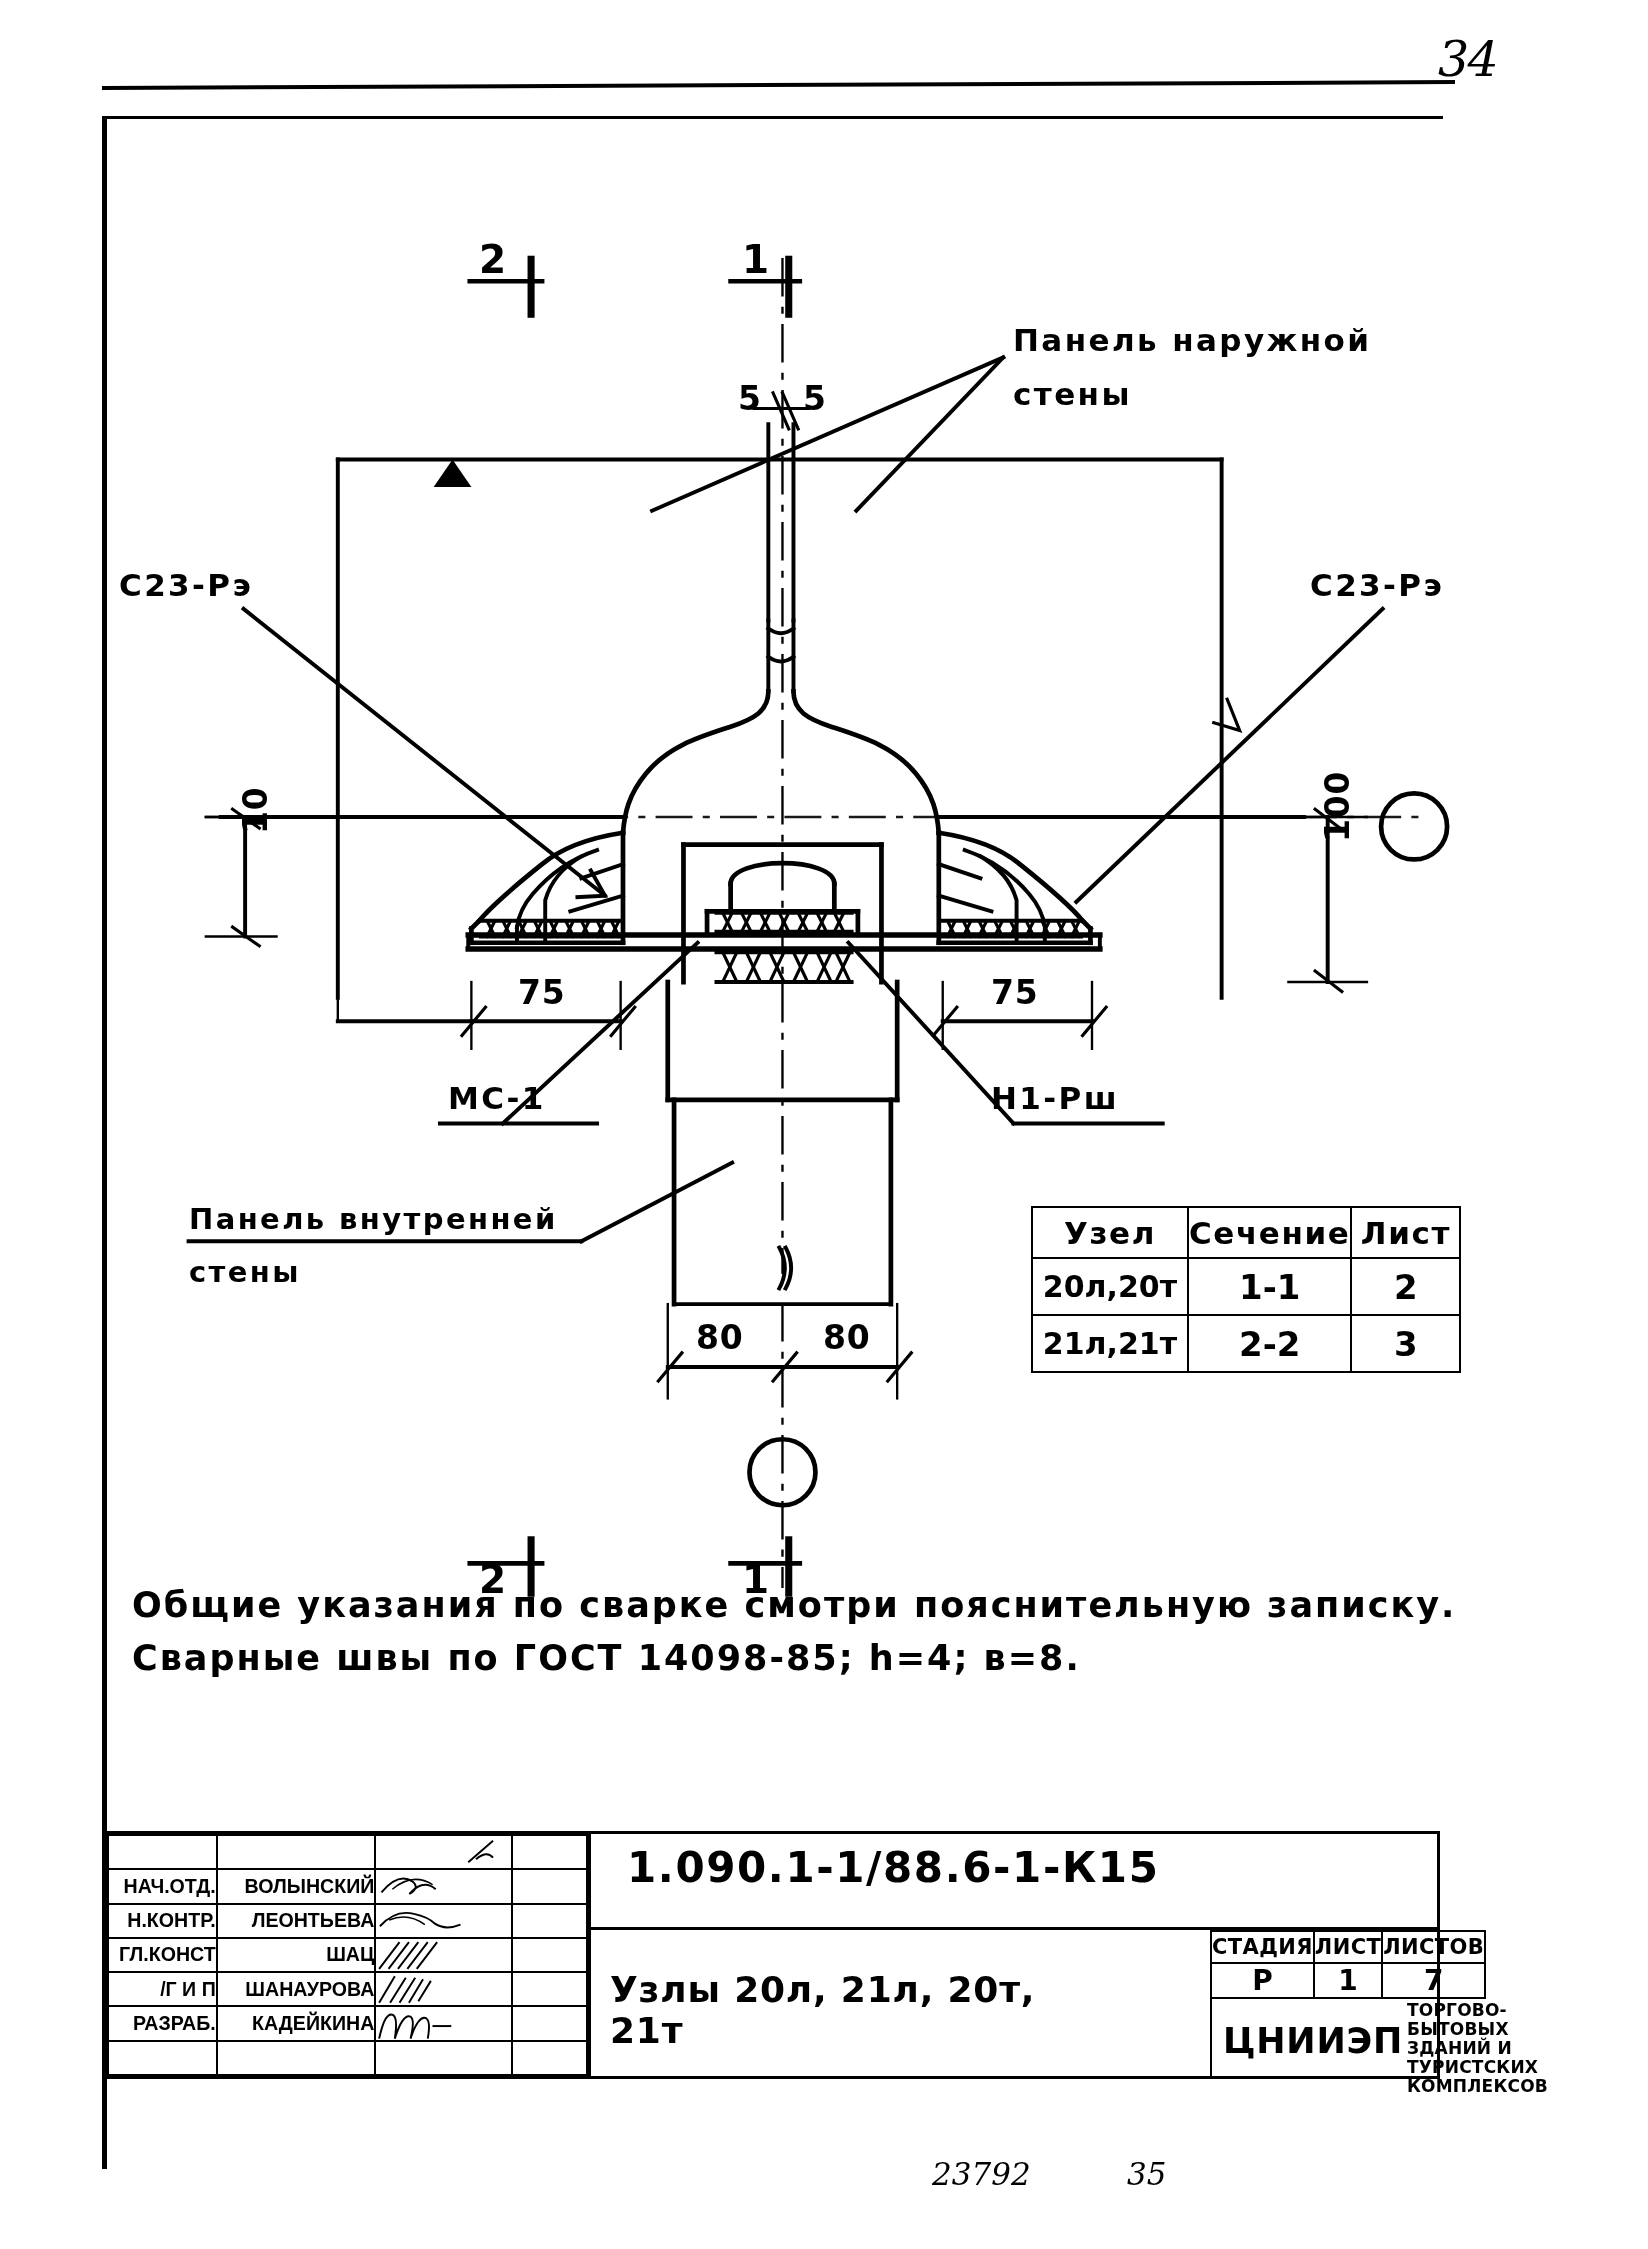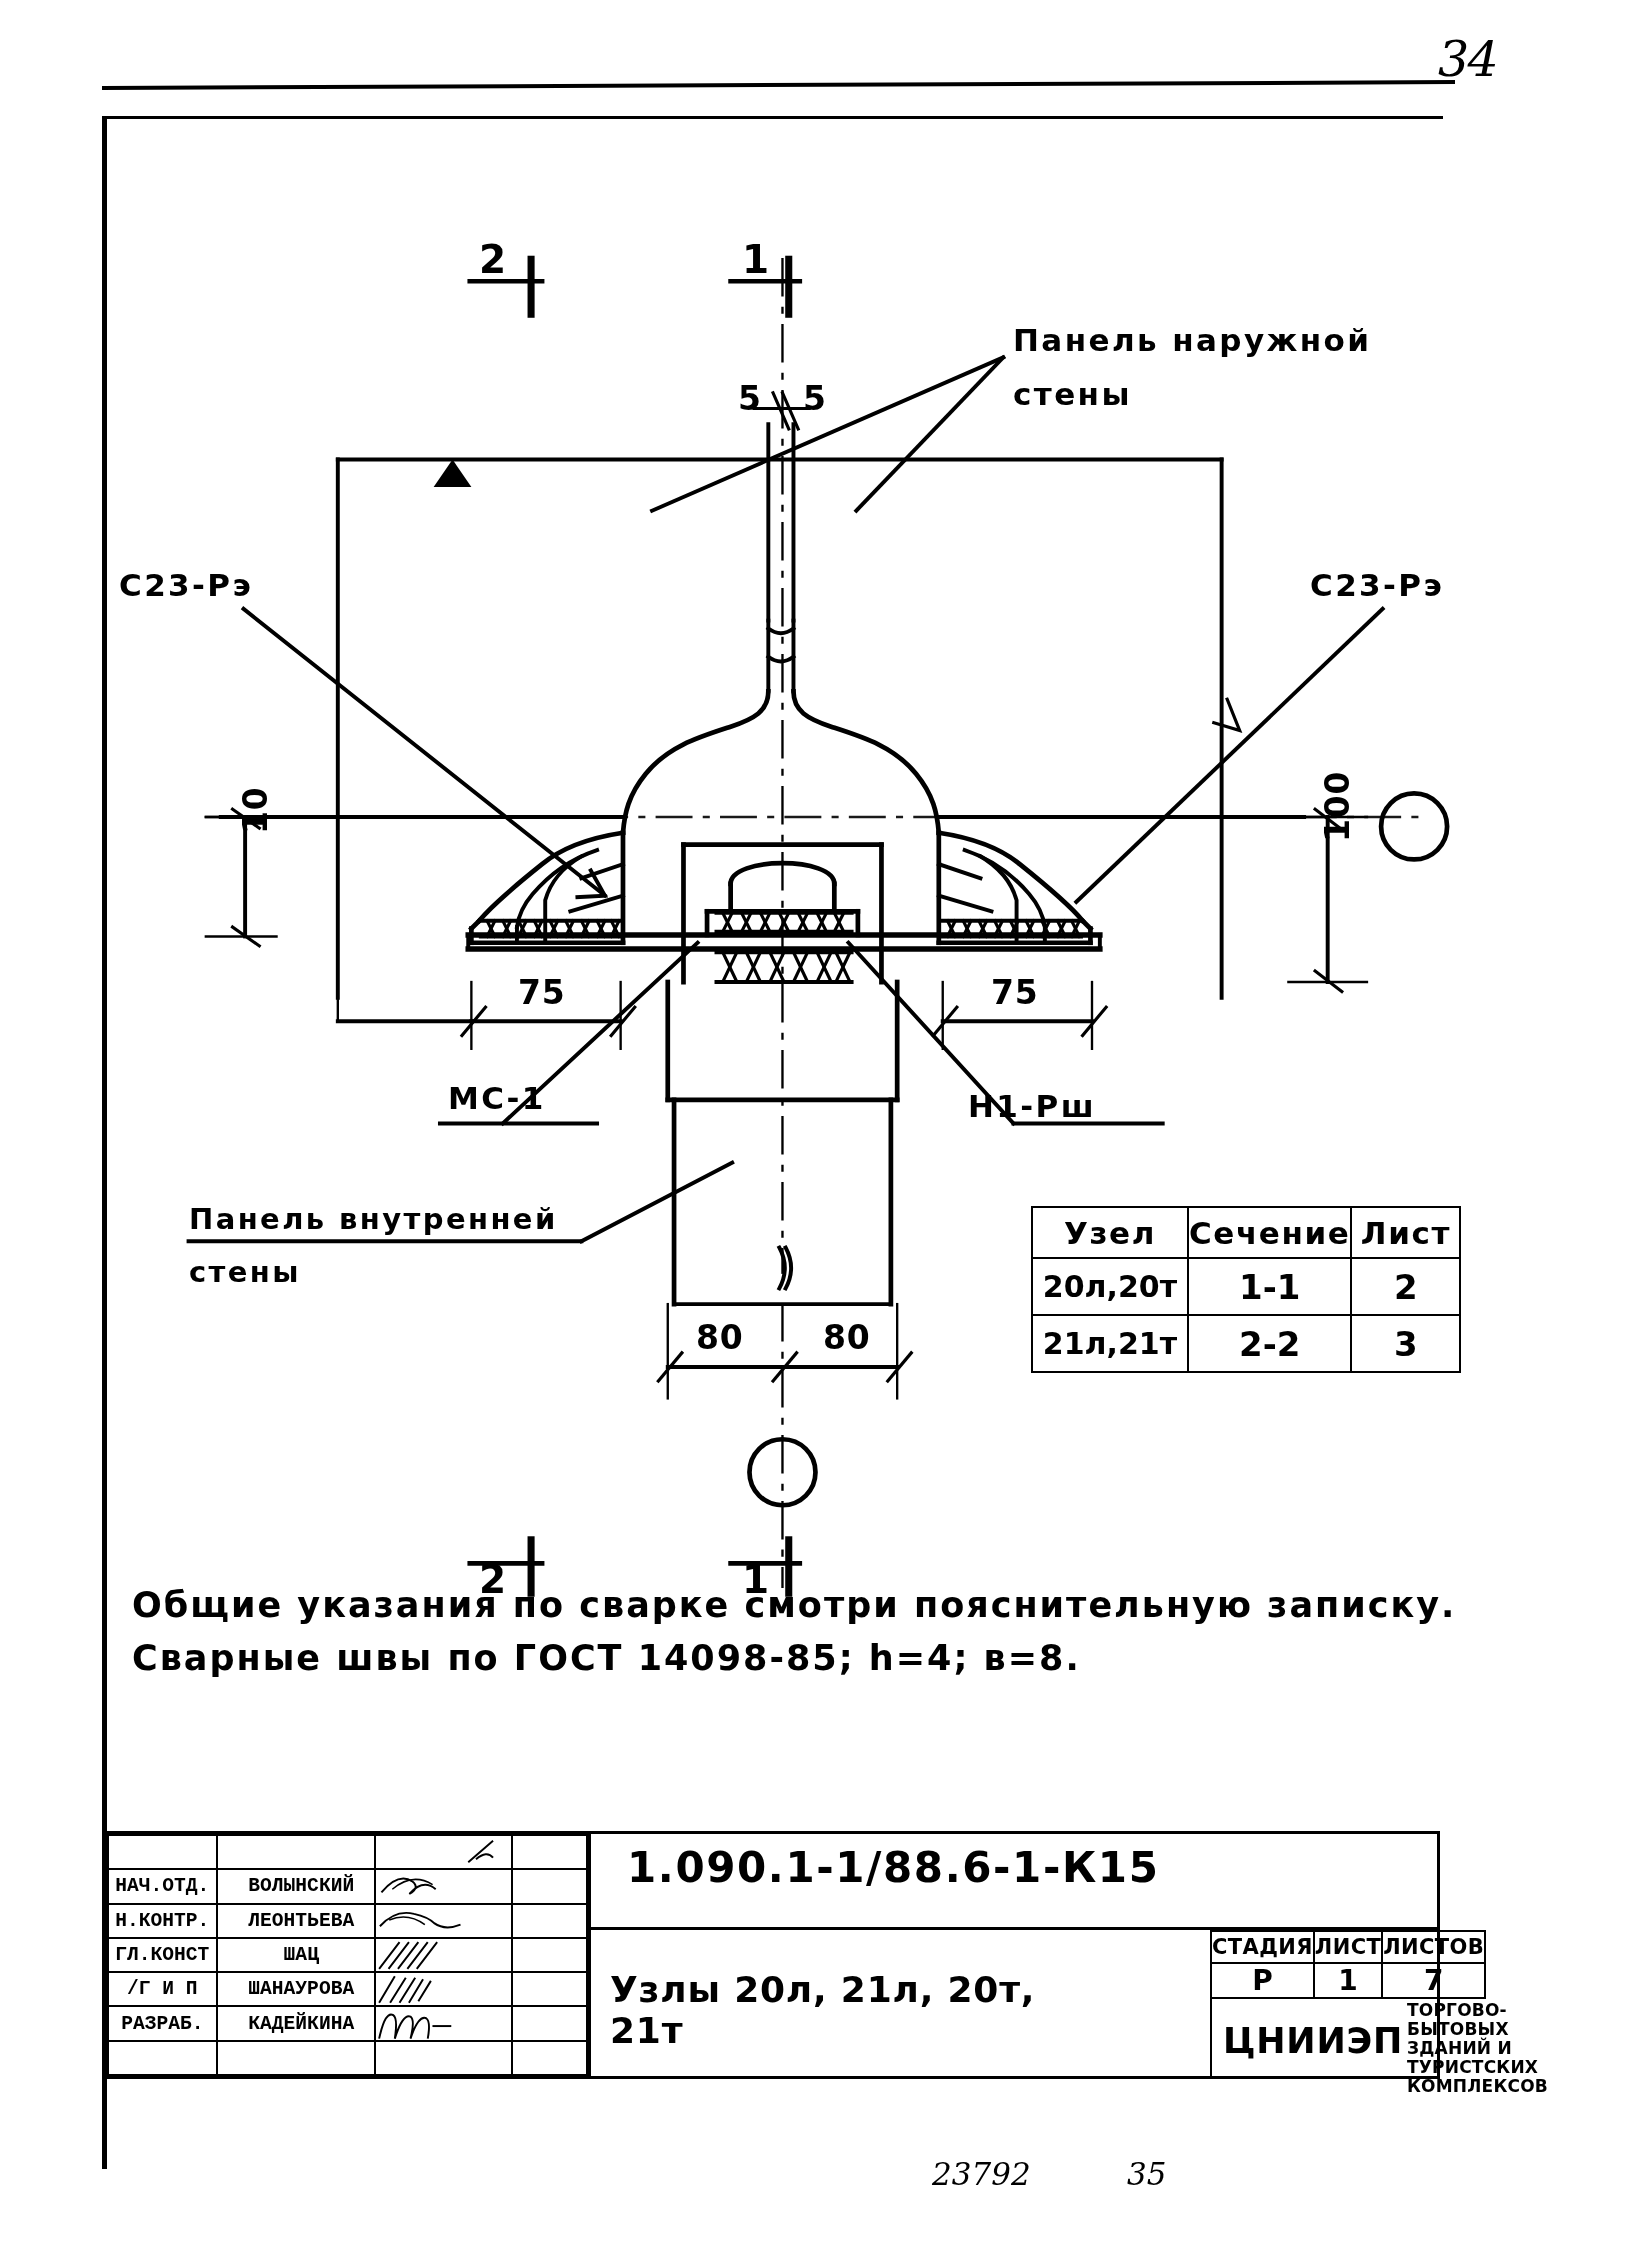--- a/index.html
+++ b/index.html
@@ -51,22 +51,22 @@
   
   #title-block{position:absolute;left:104px;top:1831px;width:1336px;height:248px;
      border:3.1px solid #000;box-sizing:border-box;}
   #tb-left{position:absolute;left:0;top:0;width:481px;height:100%;}
   #tb-left table{border-collapse:collapse;width:100%;height:100%;}
   #tb-left td{border:2.4px solid #000;padding:0;height:31px;}
   #tb-left .c-role{width:107px;}
   #tb-left .c-name{width:157px;}
   #tb-left .c-sig{width:138px;position:relative;}
   #tb-left .c-date{width:75px;}
-  #tb-left .role,#tb-left .name{font-family:Liberation Mono, monospace;font-weight:700;
-     font-size:19.6px;text-align:center;letter-spacing:0px;}
+  #tb-left .role,#tb-left .name{font-family:Liberation Sans, sans-serif;font-weight:700;
+     font-size:19.6px;text-align:right;letter-spacing:0px;}
   #tb-left .name{font-size:19.6px;padding-left:11px;}
   #tb-divider-v{position:absolute;left:481px;top:0;width:3.1px;height:100%;background:#000;}
   #tb-code{position:absolute;left:520px;top:9.4px;width:801px;text-align:left;
      font-family:"DejaVu Sans",sans-serif;font-weight:700;font-size:42px;letter-spacing:1.6px;}
   #tb-hrule{position:absolute;left:484px;top:93px;width:848px;height:3.1px;background:#000;}
   #tb-title{position:absolute;left:503px;top:135px;width:495px;
      font-family:"DejaVu Sans",sans-serif;font-weight:700;font-size:36px;letter-spacing:0.8px;}
   #tb-sheet{position:absolute;left:1103px;top:96px;border-collapse:collapse;}
   #tb-sheet td{border:2.4px solid #000;text-align:center;padding:0;
      font-family:"DejaVu Sans",sans-serif;font-weight:700;}
@@ -297,21 +297,21 @@
     </g>
   </svg>
 
   <div class="txt dlabel" style="left:1013px;top:322px;">Панель наружной</div>
   <div class="txt dlabel" style="left:1013px;top:376px;">стены</div>
 
   <div class="txt dlabel" style="left:119px;top:567px;">С23-Рэ</div>
   <div class="txt dlabel" style="left:1310px;top:567px;">С23-Рэ</div>
 
   <div class="txt dlabel" style="left:448px;top:1080px;">МС-1</div>
-  <div class="txt dlabel" style="left:968px;top:1080px;margin-top:8px;">Н1-Рш</div>
+  <div class="txt dlabel" style="left:991px;top:1080px;">Н1-Рш</div>
 
   <div class="txt dlabel sm" style="left:189px;top:1202px;">Панель внутренней</div>
   <div class="txt dlabel sm" style="left:189px;top:1255px;">стены</div>
 
   <div class="txt secmark" style="left:479px;top:237px;">2</div>
   <div class="txt secmark" style="left:742px;top:237px;">1</div>
   <div class="txt secmark" style="left:479px;top:1557px;">2</div>
   <div class="txt secmark" style="left:742px;top:1557px;">1</div>
 
   <div class="txt dim" style="left:738px;top:379px;">5</div>

